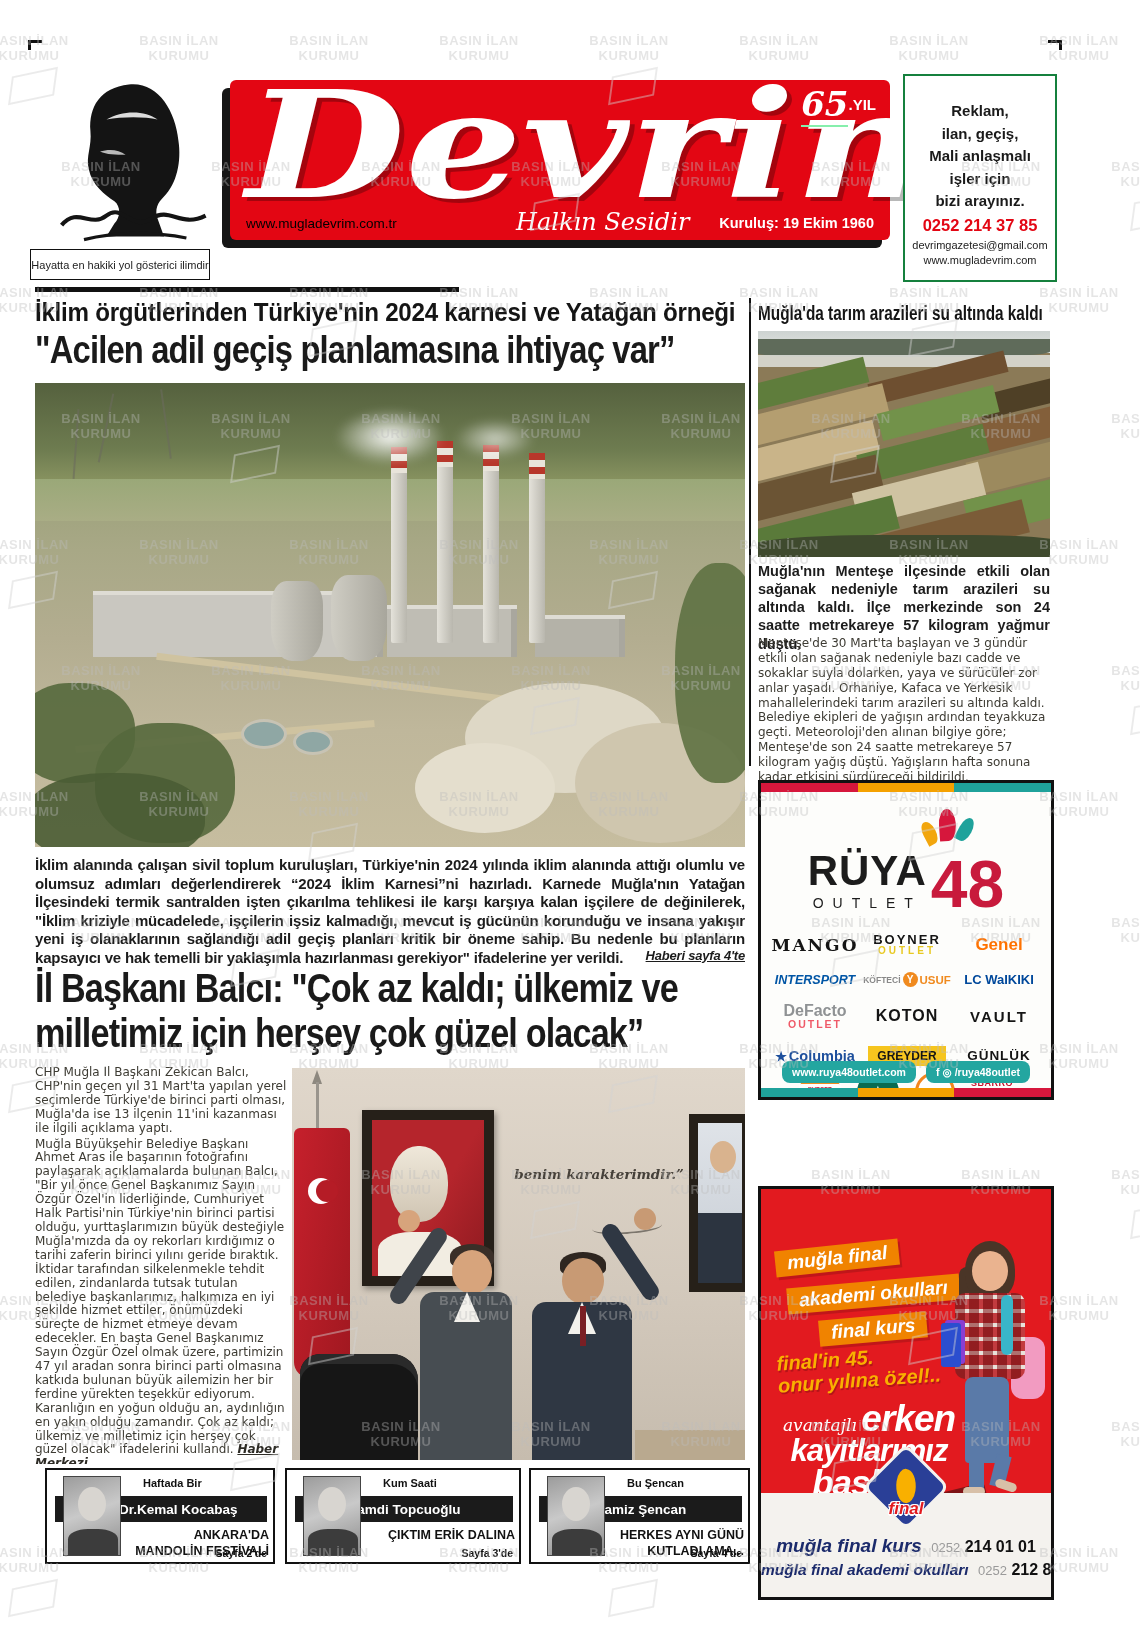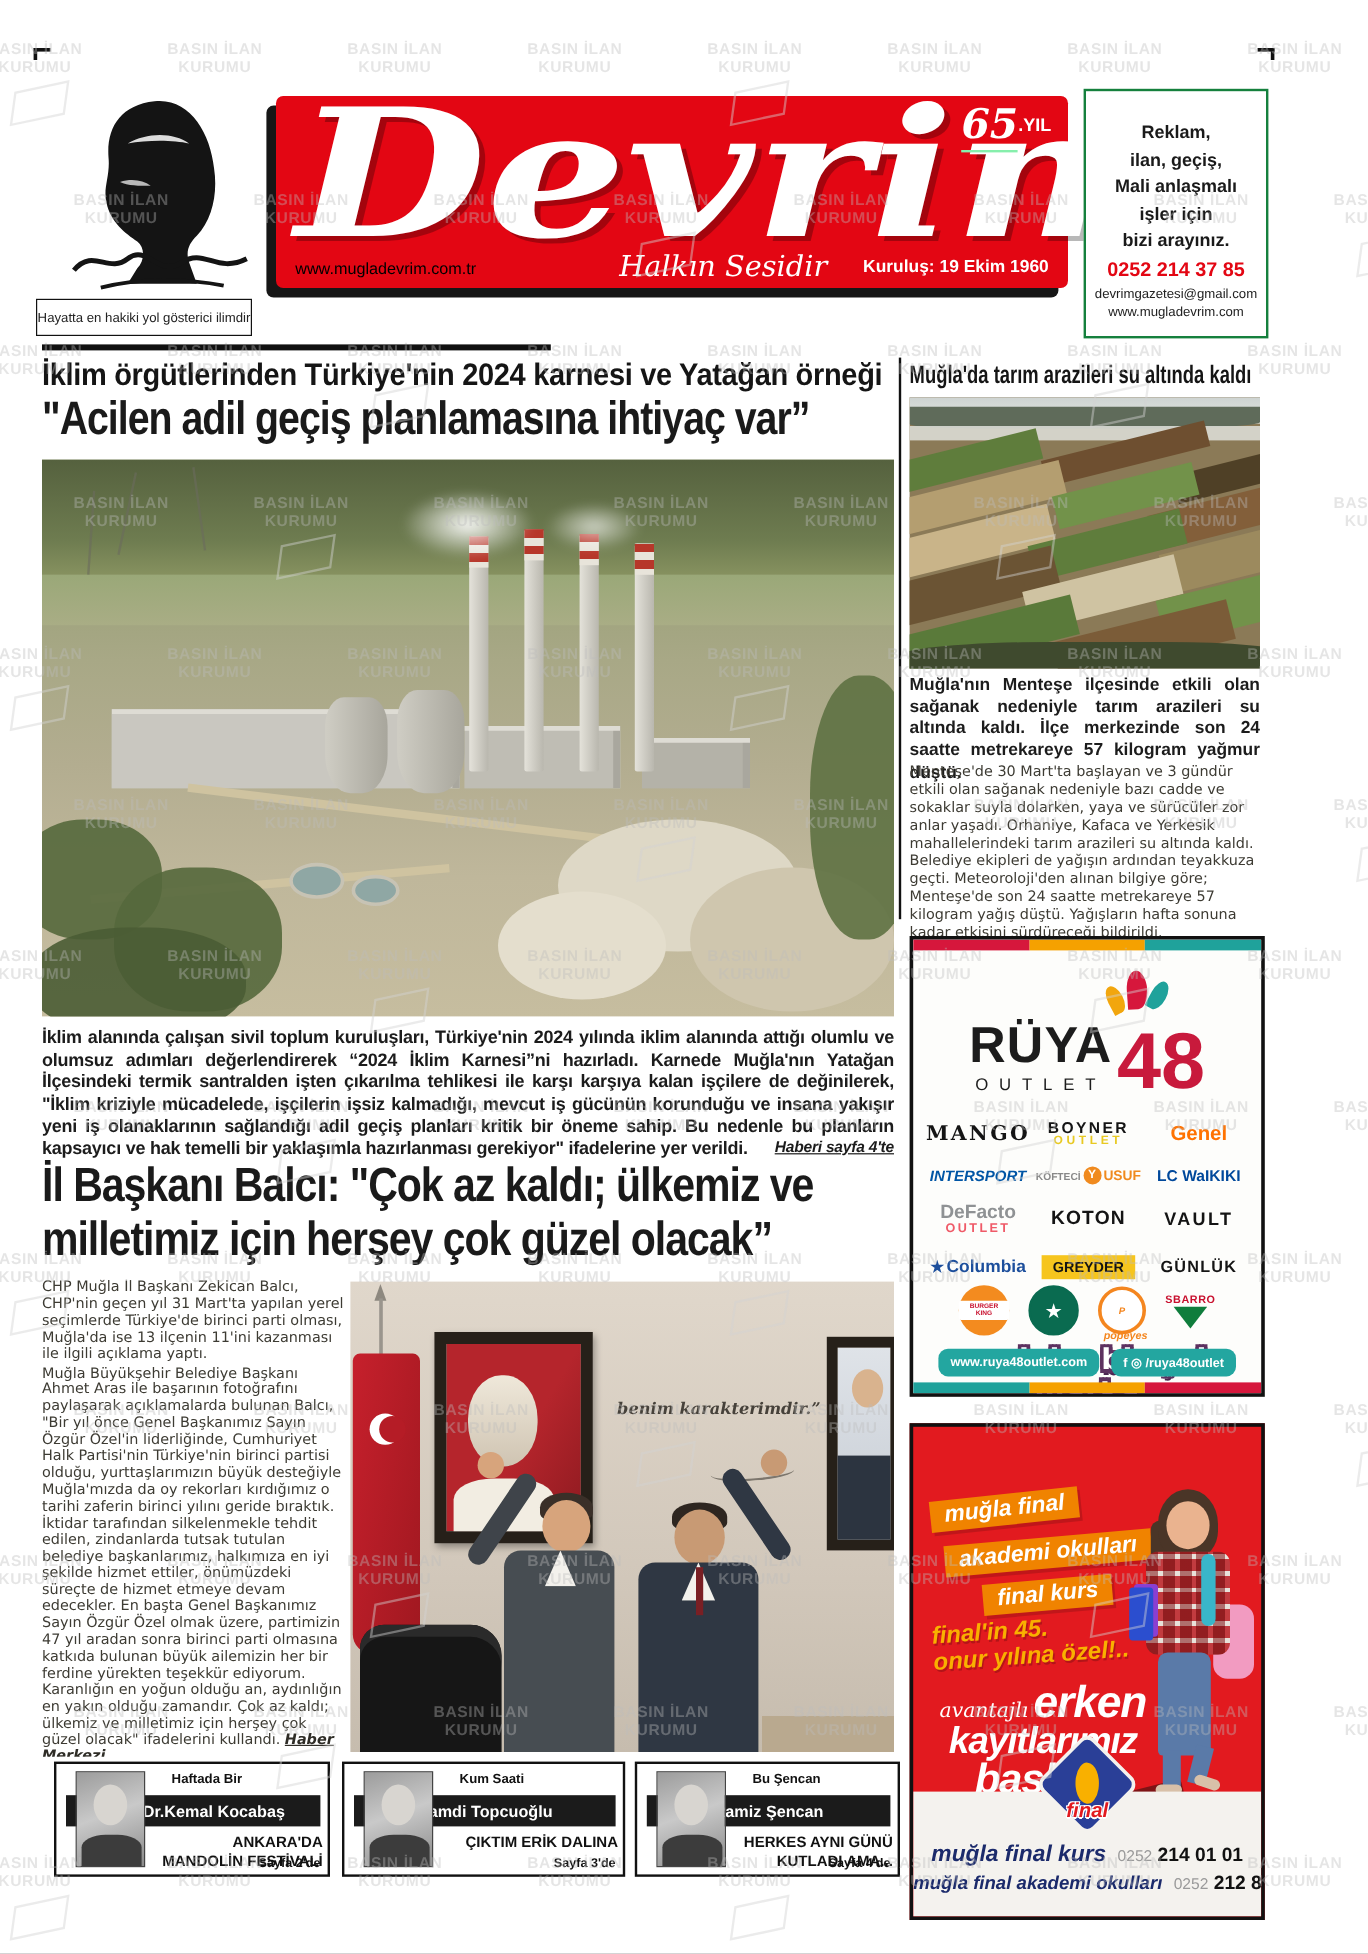--- a/index.html
+++ b/index.html
@@ -91,21 +91,21 @@
 .flood-photo{left:758px;top:331px;width:292px;height:226px;overflow:hidden;background:#8b7a57}
 .fp-sky{position:absolute;left:0;top:0;width:100%;height:22px;background:linear-gradient(180deg,#cdd3d1,#e4e6e2)}
 .fp-mtn{position:absolute;left:0;top:8px;width:100%;height:18px;background:#5f6b5a;border-radius:0 0 30% 20%}
 .fp-city{position:absolute;left:0;top:24px;width:100%;height:12px;background:#dadcd5;opacity:.9}
 .fp-field{position:absolute;transform:rotate(-14deg)}
 .fp-trees{position:absolute;left:-10px;bottom:-8px;width:110%;height:30px;background:#3f4a2e;border-radius:40% 30% 0 0}
 .flood-intro{left:758px;top:562px;width:292px;font-weight:bold;font-size:14.5px;line-height:1.25;text-align:justify;color:#1c1c1c}
 .flood-body{left:758px;top:636px;width:292px;font-family:"DejaVu Sans",sans-serif;font-size:12px;line-height:1.24;color:#3d3b33}
 .flood-byline{display:inline-block;margin-top:2px;font-weight:bold;font-style:italic;text-decoration:underline;color:#2e2c26}
 
-.ruya{left:758px;top:780px;width:296px;height:384px;border:3px solid #111;background:#fdfdfb;overflow:hidden}
+.ruya{left:758px;top:780px;width:296px;height:320px;border:3px solid #111;background:#fdfdfb;overflow:hidden}
 .rstripe{position:absolute;left:0;width:100%;height:9px;display:flex}
 .rstripe i{flex:1}
 .ruya-logo{position:absolute;left:0;top:42px;width:100%;display:flex;justify-content:center;align-items:flex-start;gap:2px}
 .ruya-word{text-align:center;margin-top:22px}
 .ruya-word .big{font-weight:bold;font-size:42px;letter-spacing:1px;color:#1c1c1c;font-family:"Liberation Sans",sans-serif}
 .ruya-word .sub{display:block;font-size:14px;letter-spacing:9px;color:#1c1c1c;margin-top:0}
 .ruya-num{font-weight:bold;font-size:66px;color:#c81a3c;line-height:1;margin-top:26px}
 .drops{position:relative;width:0;height:0}
 .drop{position:absolute;border-radius:50% 50% 50% 0}
 .brands{position:absolute;left:10px;top:150px;width:272px;display:grid;grid-template-columns:1fr 1fr 1fr;row-gap:16px;column-gap:4px;align-items:center;justify-items:center;text-align:center}

